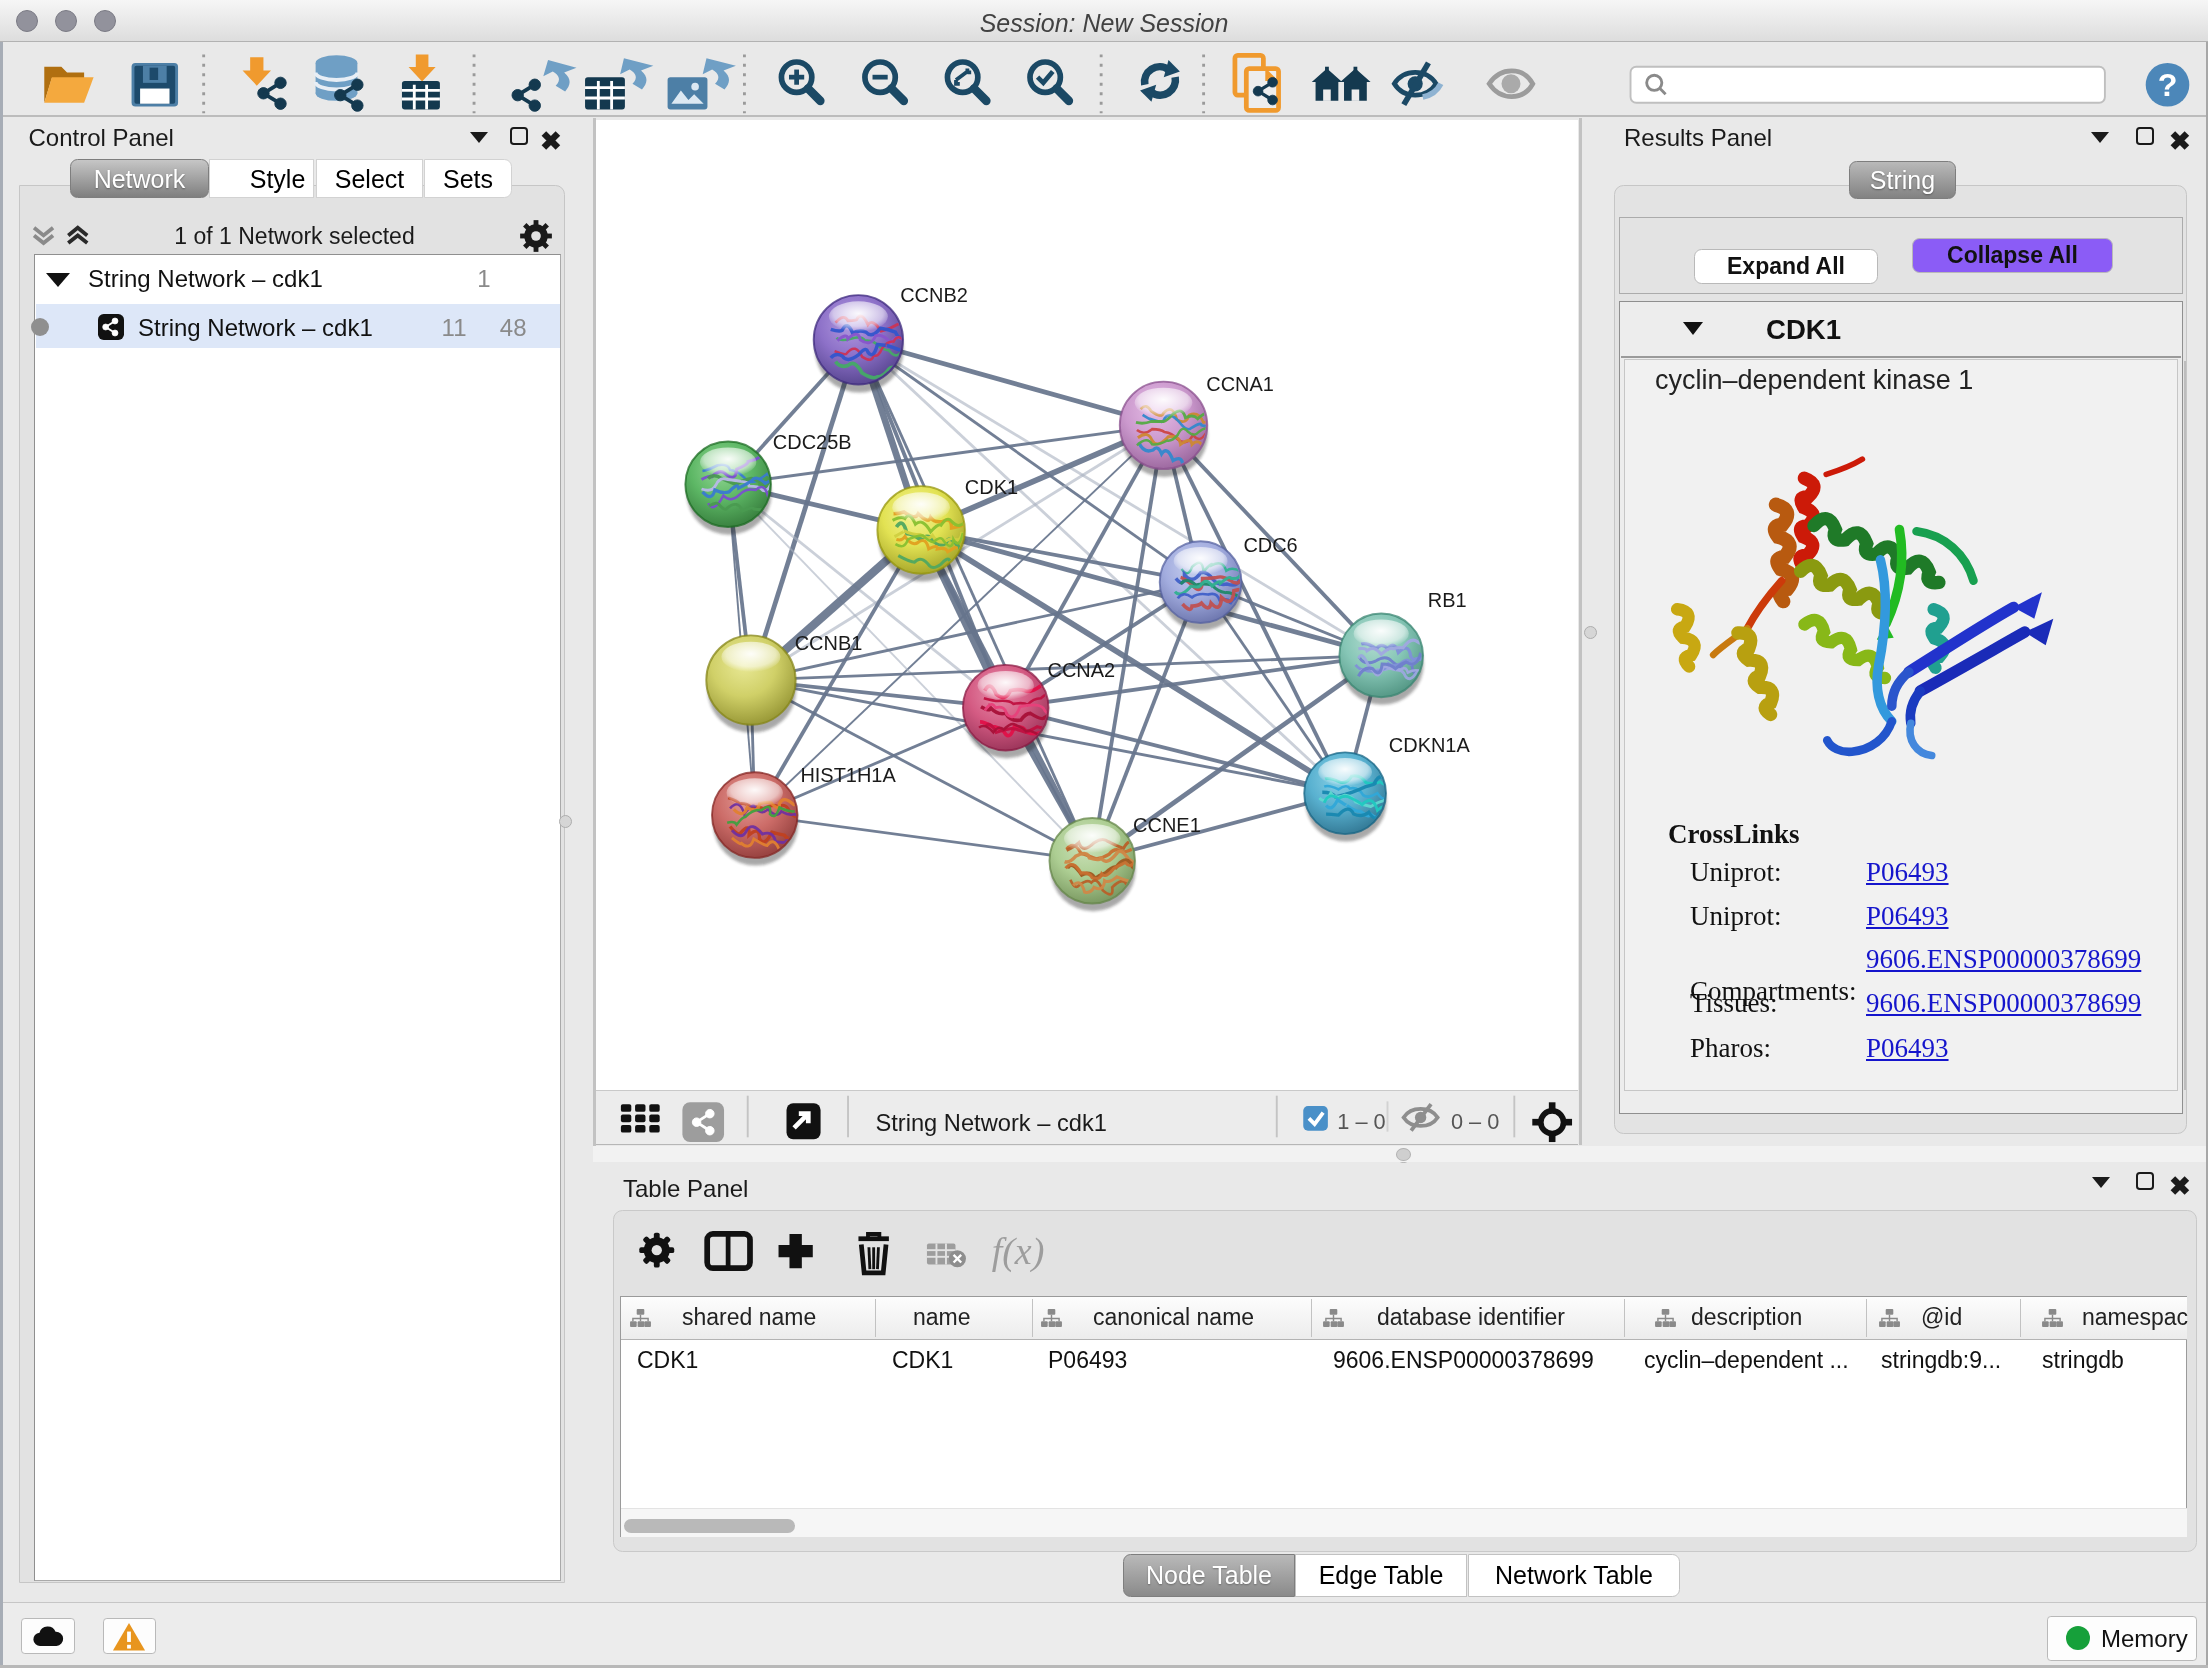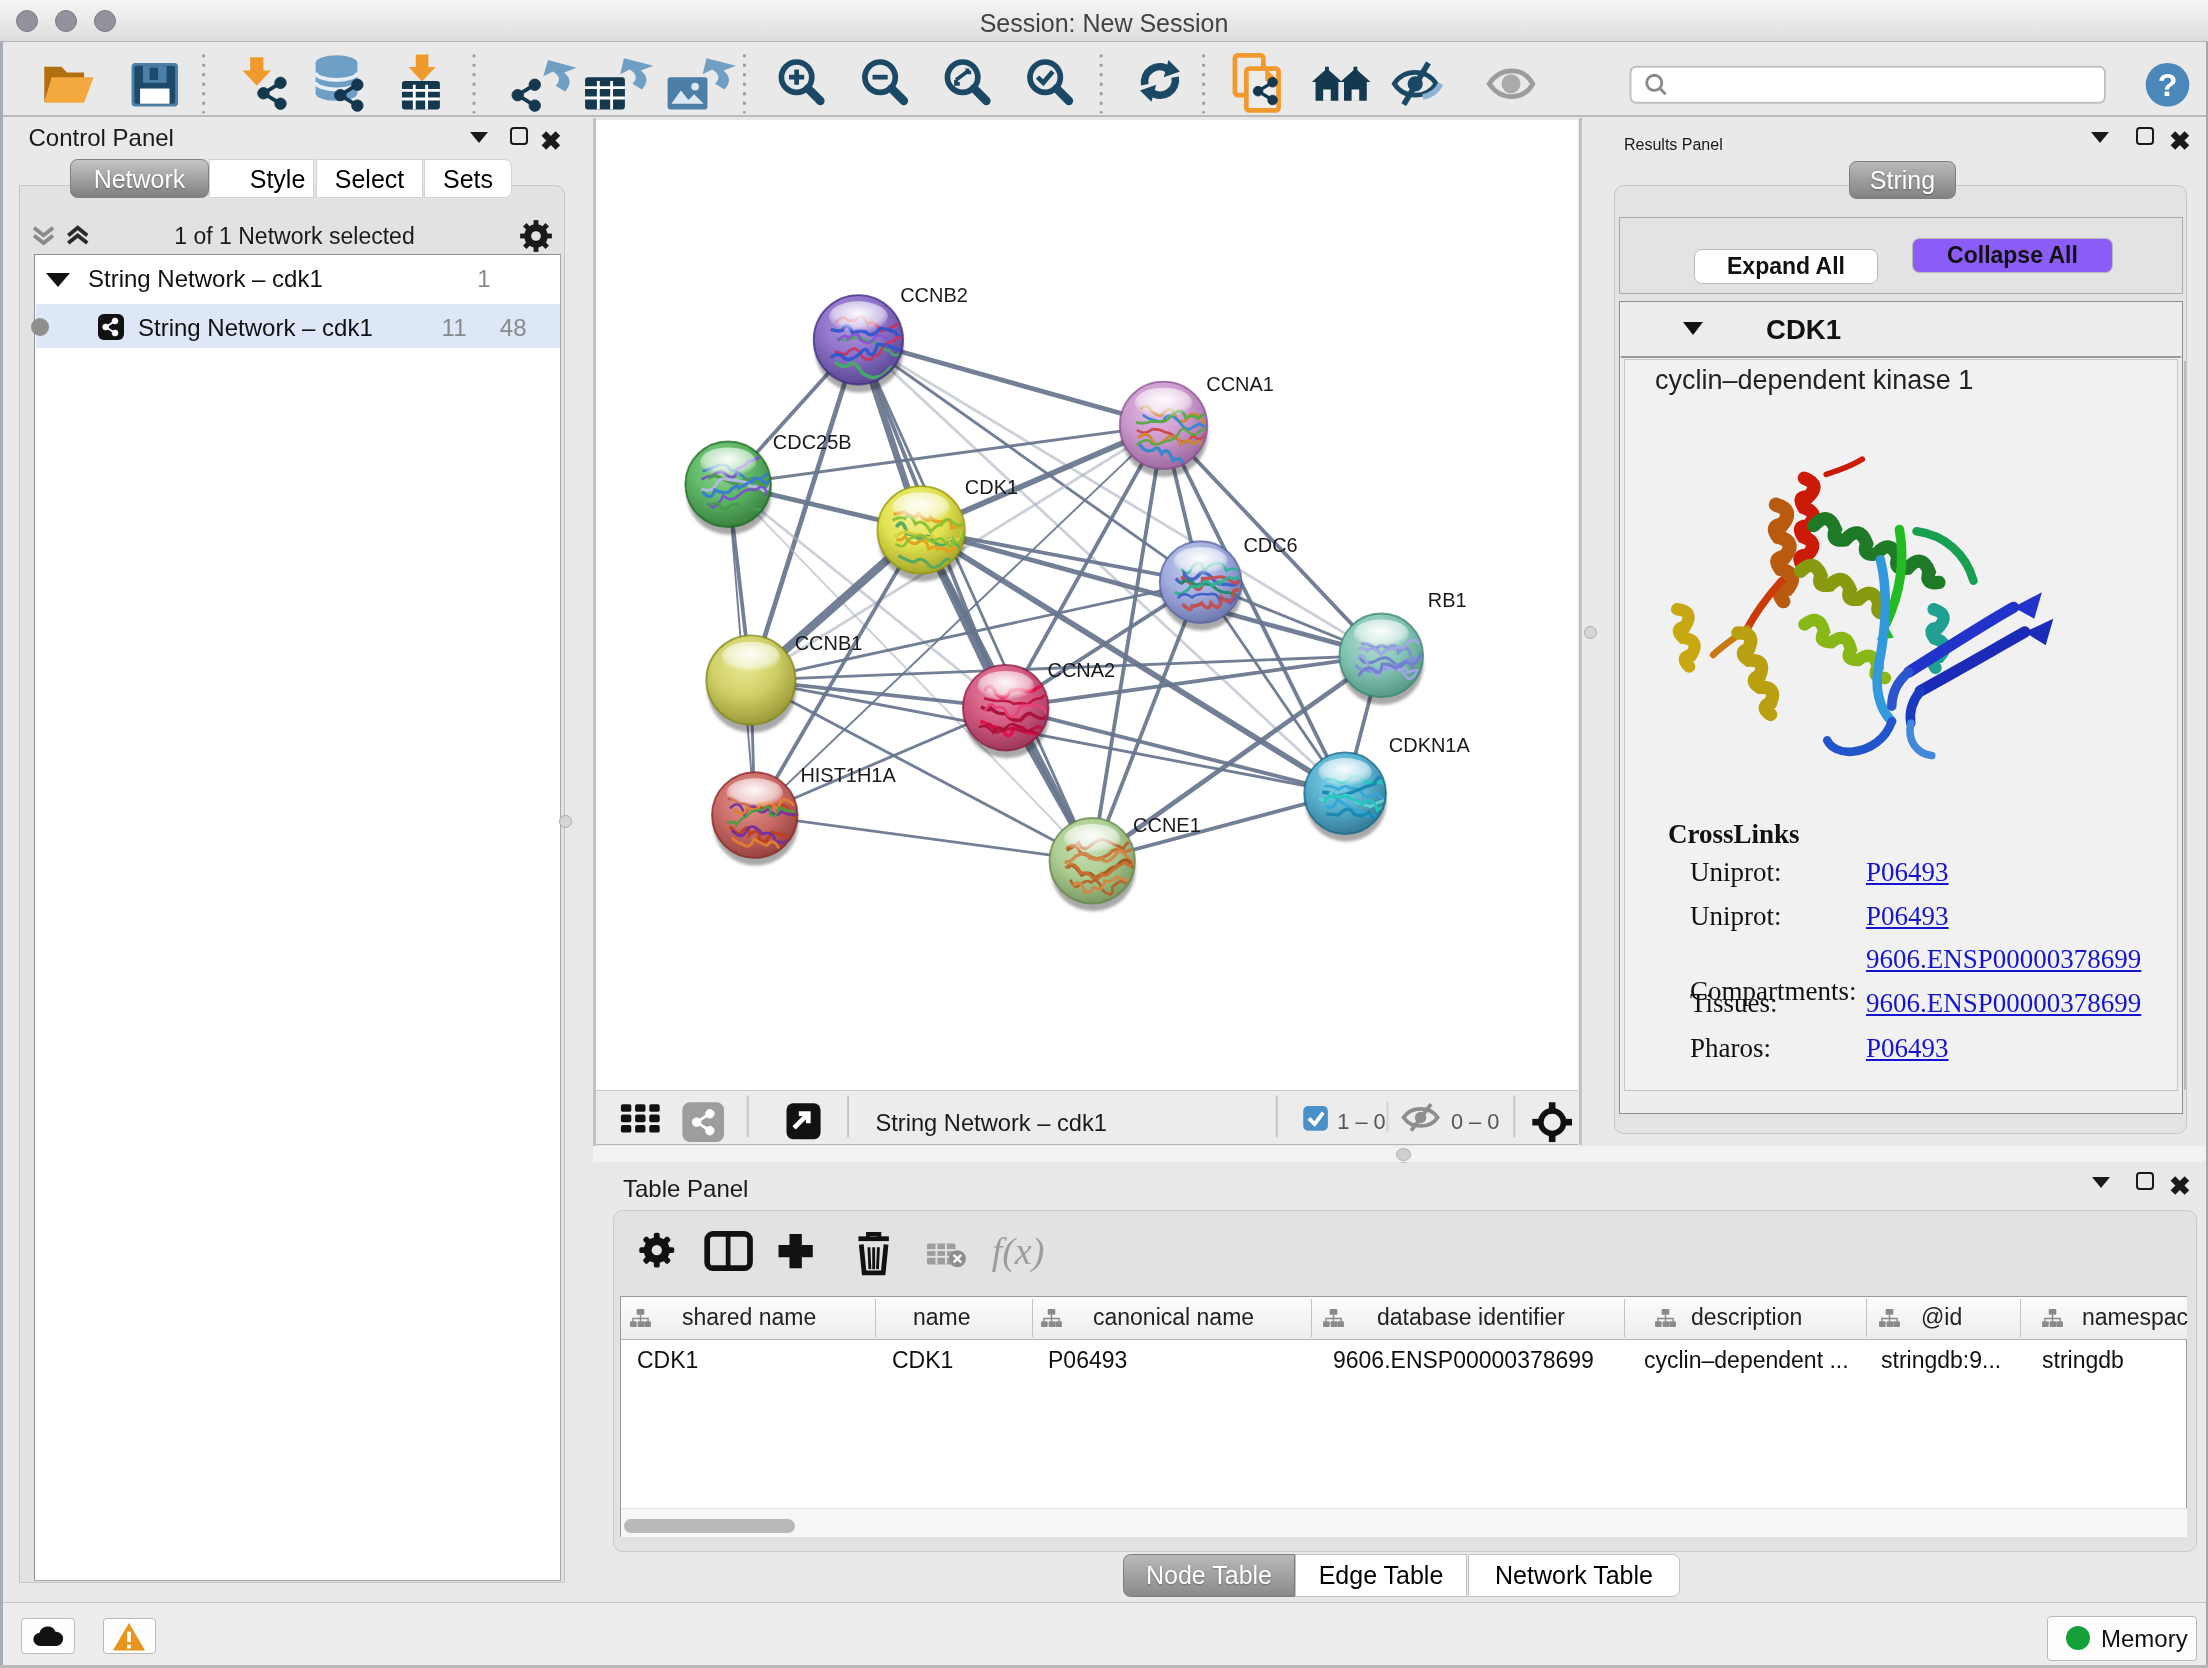--- a/index.html
+++ b/index.html
@@ -9,21 +9,21 @@
 .sqi{width:18px;height:18px;border:2.9px solid #1a1a1a;border-radius:3.8px;}
 .xi{font-size:26px;font-weight:bold;color:#1a1a1a;line-height:19px;}
 .serif{font-family:"Liberation Serif",serif;}
 .link{color:#1515cc;text-decoration:underline;font-family:"Liberation Serif",serif;}
 </style></head>
 <body>
 <div class="abs" style="left:0;top:0;width:2208px;height:42px;background:linear-gradient(#f6f6f6,#dddddd);border-bottom:1px solid #b2b2b2;">
  <div class="abs" style="left:16px;top:9.5px;width:22px;height:22px;border-radius:50%;background:#92929c;border:1px solid #7b7b85;"></div>
  <div class="abs" style="left:55px;top:9.5px;width:22px;height:22px;border-radius:50%;background:#92929c;border:1px solid #7b7b85;"></div>
  <div class="abs" style="left:94px;top:9.5px;width:22px;height:22px;border-radius:50%;background:#92929c;border:1px solid #7b7b85;"></div>
- <div class="abs" style="left:0;top:8.6px;width:2208px;text-align:center;font-size:25px;color:#424242;">Session: New Session</div>
+ <div class="abs" style="left:0;top:8.6px;width:2208px;text-align:center;font-size:25px;color:#424242;font-style:italic;">Session: New Session</div>
 </div>
 <svg class="abs" style="left:0;top:43px" width="2208" height="74" viewBox="0 0 2322 78">
     <g transform="translate(0,4)">
       <g transform="translate(42,13)">
         <path d="M2 8 L20 8 L26 14 L44 14 L44 20 L2 20 Z" fill="#b06f10"></path>
         <path d="M2 8 L2 46 L10 20 L2 20 Z" fill="#b06f10"></path>
         <path d="M2 46 L10 19 L54 19 L44 46 Z" fill="#f4a93e"></path>
       </g>
       <g transform="translate(136,17)">
         <rect x="0" y="0" width="49" height="46" rx="4" fill="#4d7fa6"></rect>
@@ -546,21 +546,21 @@
       <line x1="21" y1="0" x2="21" y2="10" stroke-width="7"></line>
       <line x1="21" y1="32" x2="21" y2="42" stroke-width="7"></line>
       <line x1="0" y1="21" x2="10" y2="21" stroke-width="7"></line>
       <line x1="32" y1="21" x2="42" y2="21" stroke-width="7"></line>
     </g>
   </svg>
 <div class="abs" style="left:559px;top:815px;width:13.3px;height:13.3px;border-radius:50%;background:#d6d6d6;border:1px solid #adadad;"></div>
 <div class="abs" style="left:1584px;top:626px;width:13.3px;height:13.3px;border-radius:50%;background:#d6d6d6;border:1px solid #adadad;"></div>
 <div class="abs" style="left:1396px;top:1148px;width:15px;height:15px;border-radius:50%;background:#d2d2d2;border:1px solid #b0b0b0;"></div>
 <div class="abs" style="left:1579px;top:118px;width:2.9px;height:1027px;background:#c2c2c2;"></div>
-<div class="abs" style="left:1624px;top:136px;font-size:16px;color:#1a1a1a;">Results Panel</div>
+<div class="abs" style="left:1624px;top:124px;font-size:24px;color:#1a1a1a;">Results Panel</div>
 <div class="abs tri" style="left:2091px;top:132px;"></div>
 <div class="abs sqi" style="left:2136px;top:127px;"></div>
 <div class="abs xi" style="left:2169px;top:132px;">✖</div>
 <div class="abs" style="left:1614px;top:185px;width:573px;height:949px;background:#e3e3e3;border:1px solid #c6c6c6;border-radius:9.5px;"></div>
 <div class="abs" style="left:1849px;top:161px;width:107px;height:38px;background:linear-gradient(#b9b9b9,#828282);border:1px solid #7e7e7e;border-radius:7.6px;color:#fff;font-size:25px;text-align:center;line-height:37px;text-shadow:0 1px 1.9px rgba(0,0,0,0.35);">String</div>
 <div class="abs" style="left:1619px;top:217px;width:564px;height:77px;border:1px solid #ababab;"></div>
 <div class="abs" style="left:1694px;top:238px;width:184px;height:35px;background:#fff;border:1px solid #b9b9b9;border-radius:7.6px;font-size:23px;font-weight:bold;text-align:center;line-height:33px;color:#111;margin-top:11px;">Expand All</div>
 <div class="abs" style="left:1912px;top:238px;width:201px;height:35px;background:#8b5cf6;border:1px solid #b9b9b9;border-radius:7.6px;font-size:23px;font-weight:bold;text-align:center;line-height:33px;color:#111;">Collapse All</div>
 <div class="abs" style="left:1619px;top:301px;width:564px;height:813px;background:#ededed;border:1.9px solid #8f8f8f;"></div>
 <div class="abs" style="left:1683px;top:322px;width:0;height:0;border-left:10.5px solid transparent;border-right:10.5px solid transparent;border-top:13.3px solid #111;"></div>

